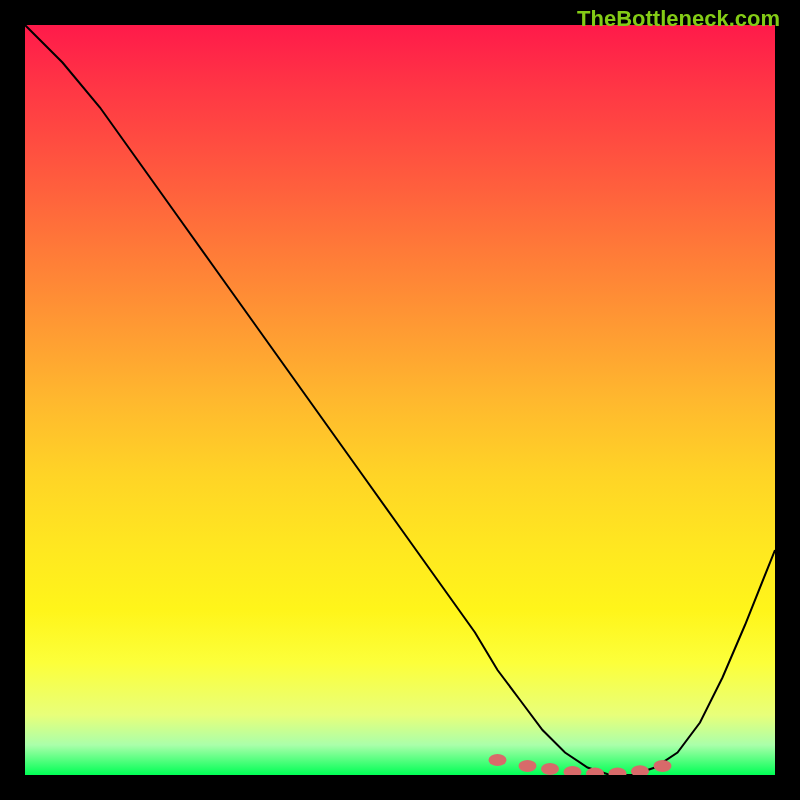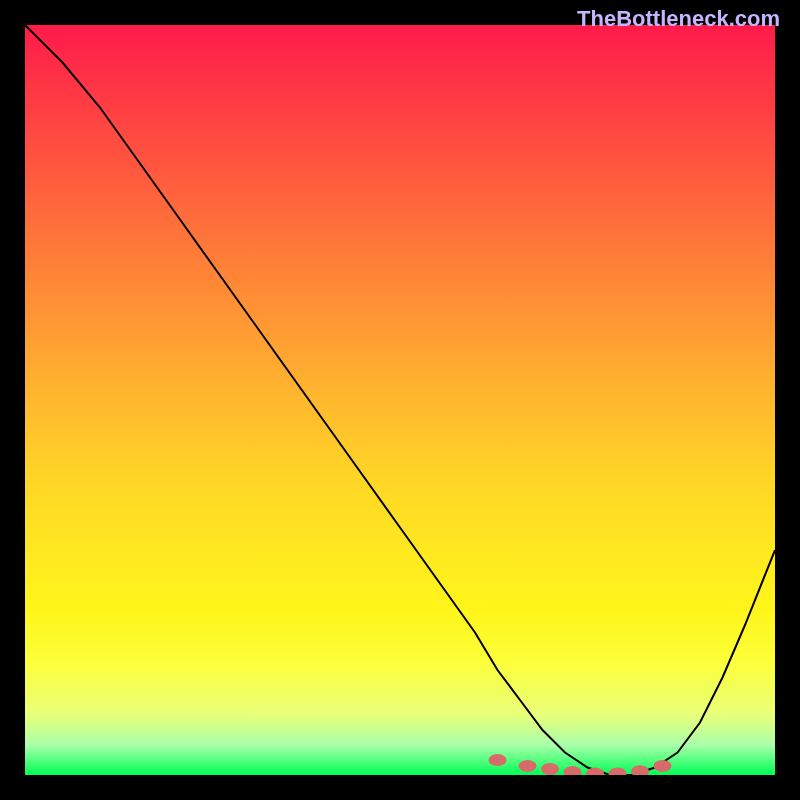--- a/index.html
+++ b/index.html
@@ -8,21 +8,21 @@
     background: #000;
     width: 800px;
     height: 800px;
     position: relative;
     font-family: Arial, sans-serif;
   }
   .watermark {
     position: absolute;
     top: 6px;
     right: 20px;
-    color: #c4b5fd;
+    color: #84cc16;
     font-size: 22px;
     font-weight: bold;
     z-index: 10;
   }
   .plot-area {
     position: absolute;
     left: 25px;
     top: 25px;
     width: 750px;
     height: 750px;

